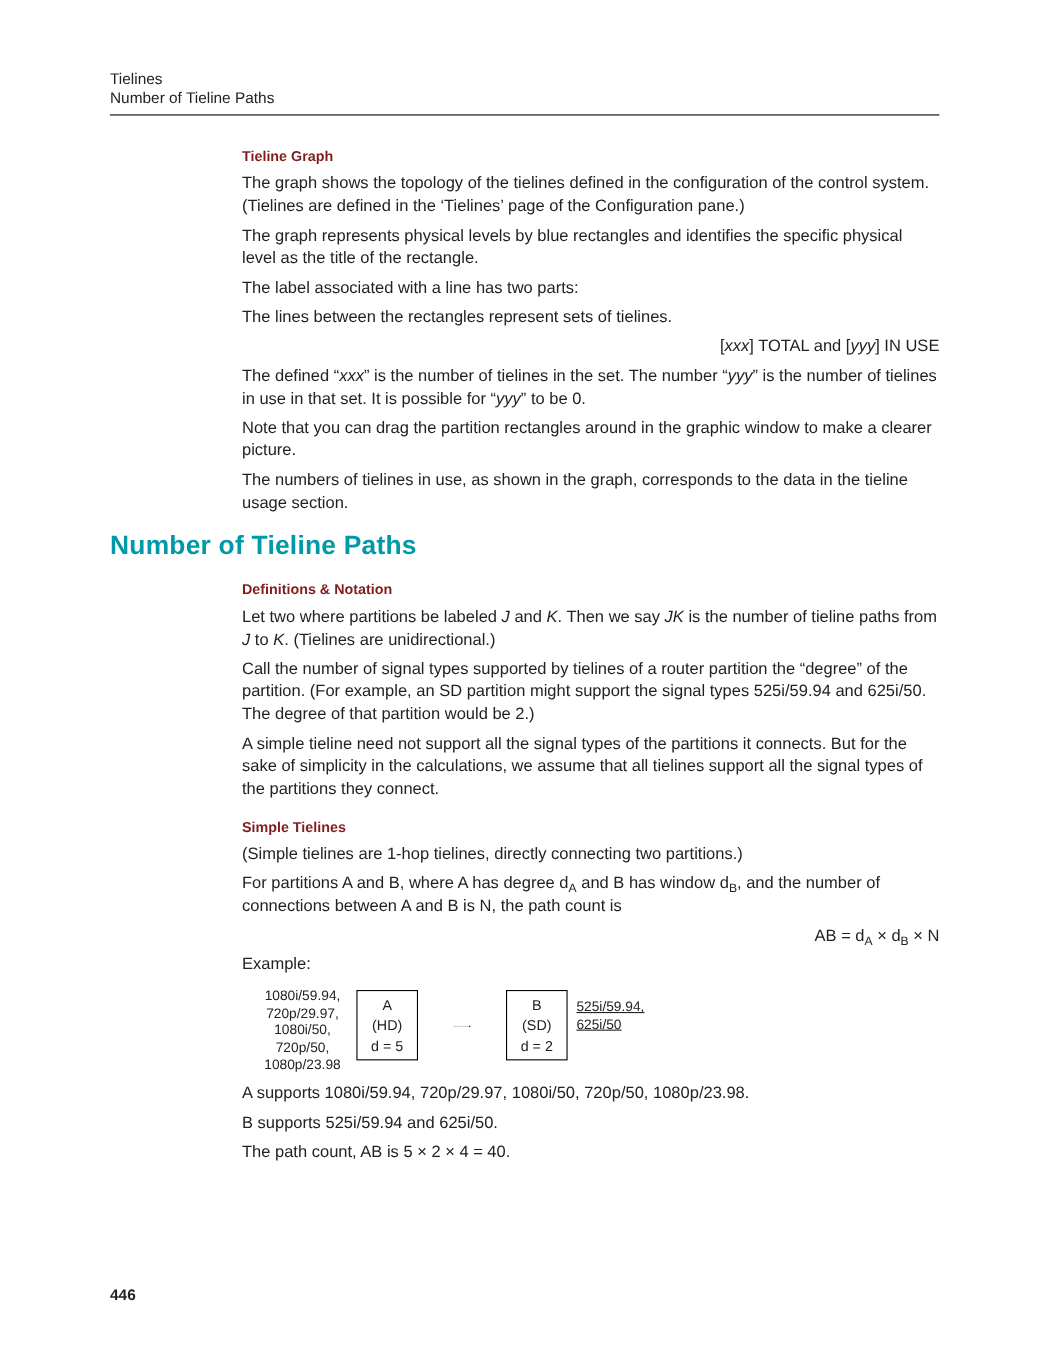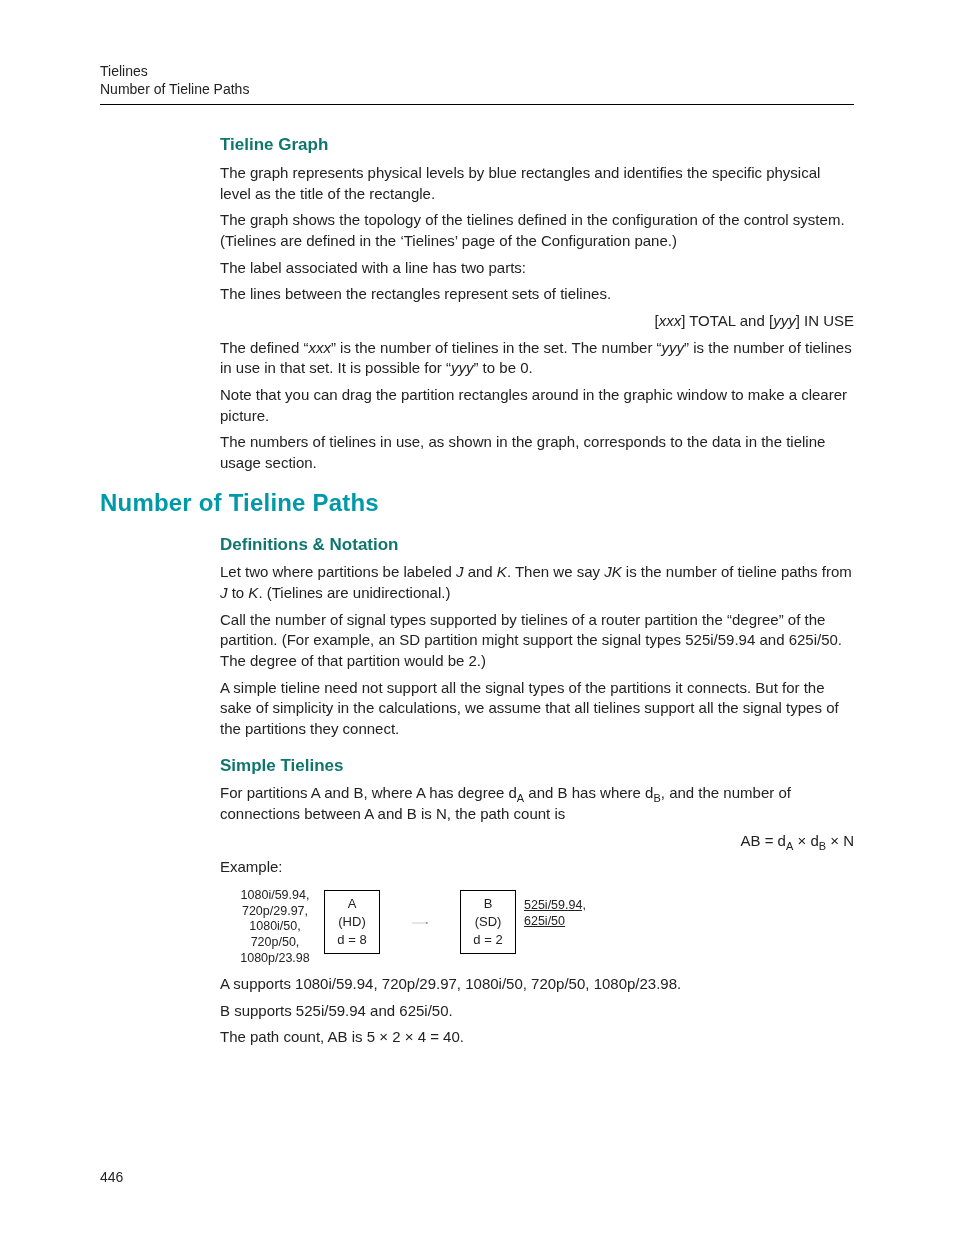--- a/index.html
+++ b/index.html
@@ -11,21 +11,21 @@
     width: 954px;
     height: 1235px;
     position: relative;
     padding: 62px 100px 0 100px;
     line-height: 1.38;
   }
   .running-head { font-size: 14px; line-height: 1.3; margin-bottom: 6px; }
   .hr-line { border: none; border-top: 1px solid #000; margin-top: 4px; margin-bottom: 28px; }
   .content-col { margin-left: 120px; }
   .h2-teal { color: #0099a8; font-weight: 600; font-size: 24px; letter-spacing: .2px; margin-top: 12px; margin-bottom: 4px; margin-left: 0; }
-  .h3-gray { color: #0f766e; font-weight: 700; font-size: 17px; margin-top: 14px; margin-bottom: 6px; }
+  .h3-gray { color: #7f1d1d; font-weight: 700; font-size: 13px; margin-top: 14px; margin-bottom: 6px; }
   p { margin: 6px 0; }
   .indent-line { margin-left: 24px; text-align: right; }
   i, .ital { font-style: italic; }
   sub { font-size: 11px; vertical-align: sub; line-height: 0; }
 
   
   .diagram {
     position: relative;
     height: 80px;
     margin: 6px 0 10px 24px;
@@ -63,35 +63,36 @@
     left: 280px;
     top: 14px;
     text-align: left;
     text-decoration: underline;
   }
   .page-num {
     position: absolute;
     bottom: 48px;
     left: 100px;
     font-size: 14px;
+    font-weight: bold;
   }
 </style>
 </head>
 <body>
 
 <div class="running-head">
   <div>Tielines</div>
   <div>Number of Tieline Paths</div>
 </div>
 <hr class="hr-line">
 
 <div class="content-col">
   <div class="h3-gray">Tieline Graph</div>
+  <p>The graph shows the topology of the tielines defined in the configuration of the control system. (Tielines are defined in the ‘Tielines’ page of the Configuration pane.)</p>
   <p>The graph represents physical levels by blue rectangles and identifies the specific physical level as the title of the rectangle.</p>
-  <p>The graph shows the topology of the tielines defined in the configuration of the control system. (Tielines are defined in the ‘Tielines’ page of the Configuration pane.)</p>
   <p>The label associated with a line has two parts:</p>
   <p>The lines between the rectangles represent sets of tielines.</p>
   <p class="indent-line">
     <span>[</span><i>xxx</i><span>] TOTAL and [</span><i>yyy</i><span>] IN USE</span>
   </p>
   <p>
     <span>The defined “</span><i>xxx</i><span>” is the number of tielines in the set. The number “</span><i>yyy</i><span>” is the number of tielines in use in that set. It is possible for “</span><i>yyy</i><span>” to be 0.</span>
   </p>
   <p>Note that you can drag the partition rectangles around in the graphic window to make a clearer picture.</p>
   <p>The numbers of tielines in use, as shown in the graph, corresponds to the data in the tieline usage section.</p>
@@ -101,38 +102,39 @@
 
 <div class="content-col">
   <div class="h3-gray">Definitions &amp; Notation</div>
   <p>
     <span>Let two where partitions be labeled </span><i>J</i><span> and </span><i>K</i><span>. Then we say </span><i>JK</i><span> is the number of tieline paths from </span><i>J</i><span> to </span><i>K</i><span>. (Tielines are unidirectional.)</span>
   </p>
   <p>Call the number of signal types supported by tielines of a router partition the “degree” of the partition. (For example, an SD partition might support the signal types 525i/59.94 and 625i/50. The degree of that partition would be 2.)</p>
   <p>A simple tieline need not support all the signal types of the partitions it connects. But for the sake of simplicity in the calculations, we assume that all tielines support all the signal types of the partitions they connect.</p>
 
   <div class="h3-gray">Simple Tielines</div>
+  <p>(Simple tielines are 1-hop tielines, directly connecting two partitions.)</p>
   <p>
-    <span>For partitions A and B, where A has degree d</span><sub>A</sub><span> and B has where d</span><sub>B</sub><span>, and the number of connections between A and B is N, the path count is</span>
+    <span>For partitions A and B, where A has degree d</span><sub>A</sub><span> and B has window d</span><sub>B</sub><span>, and the number of connections between A and B is N, the path count is</span>
   </p>
   <p class="indent-line">
     <span>AB = d</span><sub>A</sub><span> × d</span><sub>B</sub><span> × N</span>
   </p>
   <p>Example:</p>
 
   <div class="diagram">
     <div class="a-labels" style="white-space:pre-line;">1080i/59.94,
 720p/29.97,
 1080i/50,
 720p/50,
 1080p/23.98</div>
     <div class="box box-a">
       <div>A</div>
       <div>(HD)</div>
-      <div>d = 8</div>
+      <div>d = 5</div>
     </div>
     <svg class="connector" viewBox="0 0 80 10">
       <line x1="0" y1="5" x2="72" y2="5" stroke="#000" stroke-width="1"></line>
       <polygon points="72,1 80,5 72,9" fill="#000"></polygon>
     </svg>
     <div class="box box-b">
       <div>B</div>
       <div>(SD)</div>
       <div>d = 2</div>
     </div>

